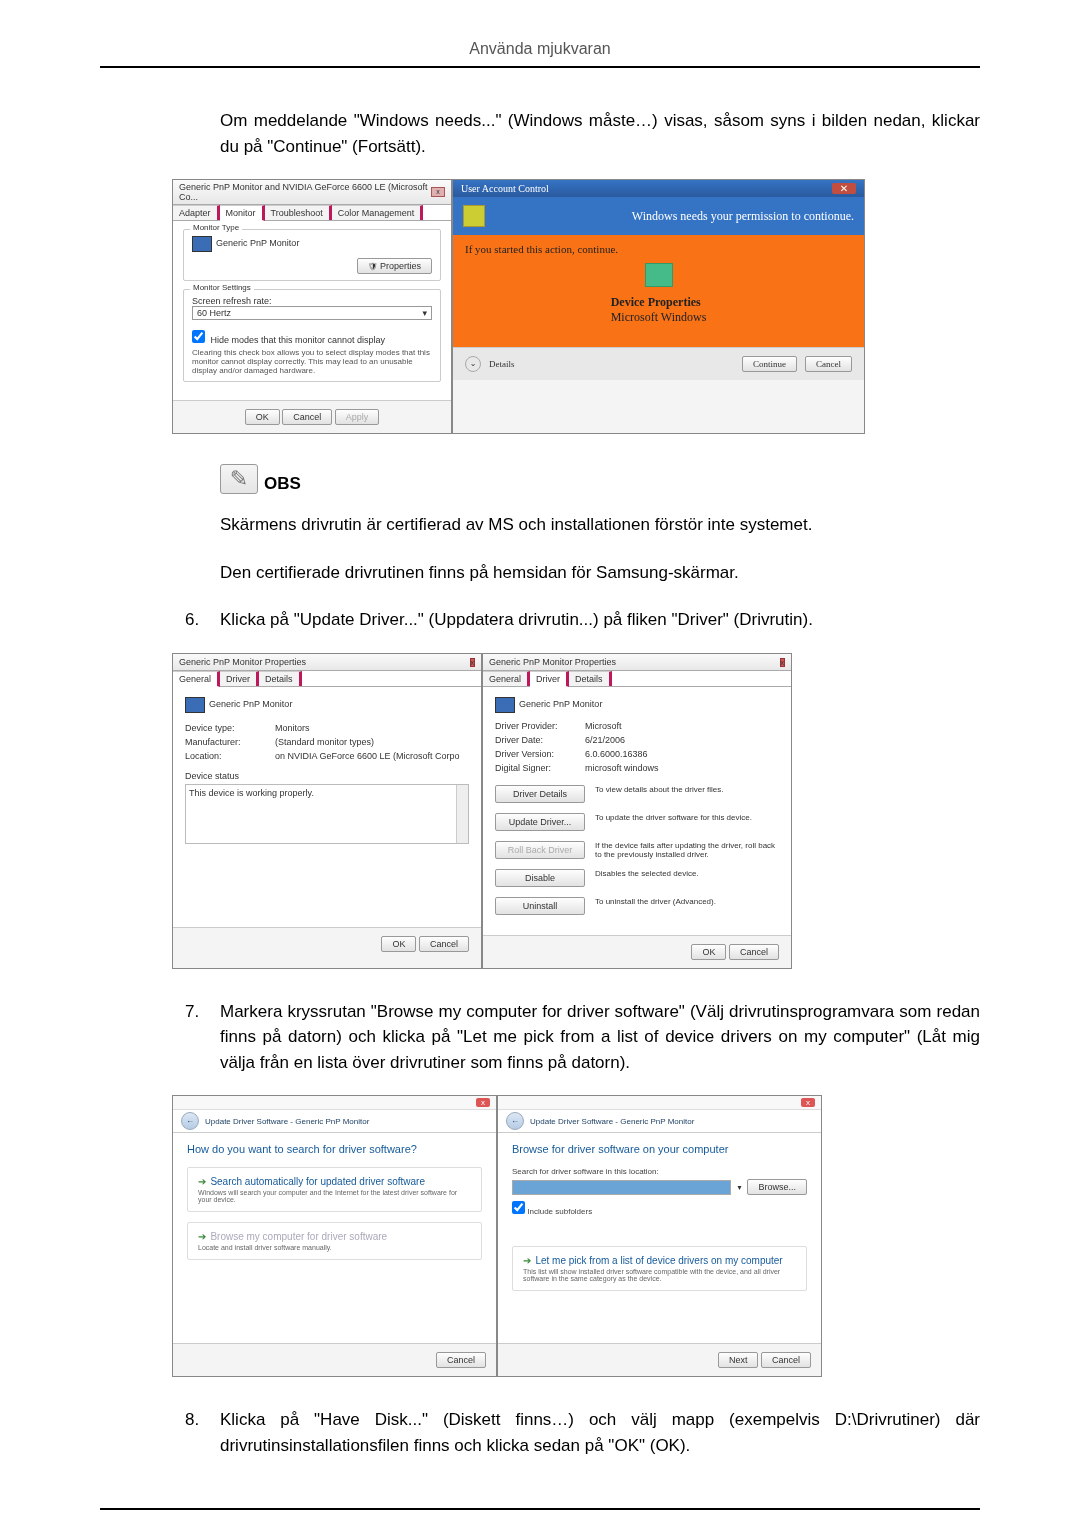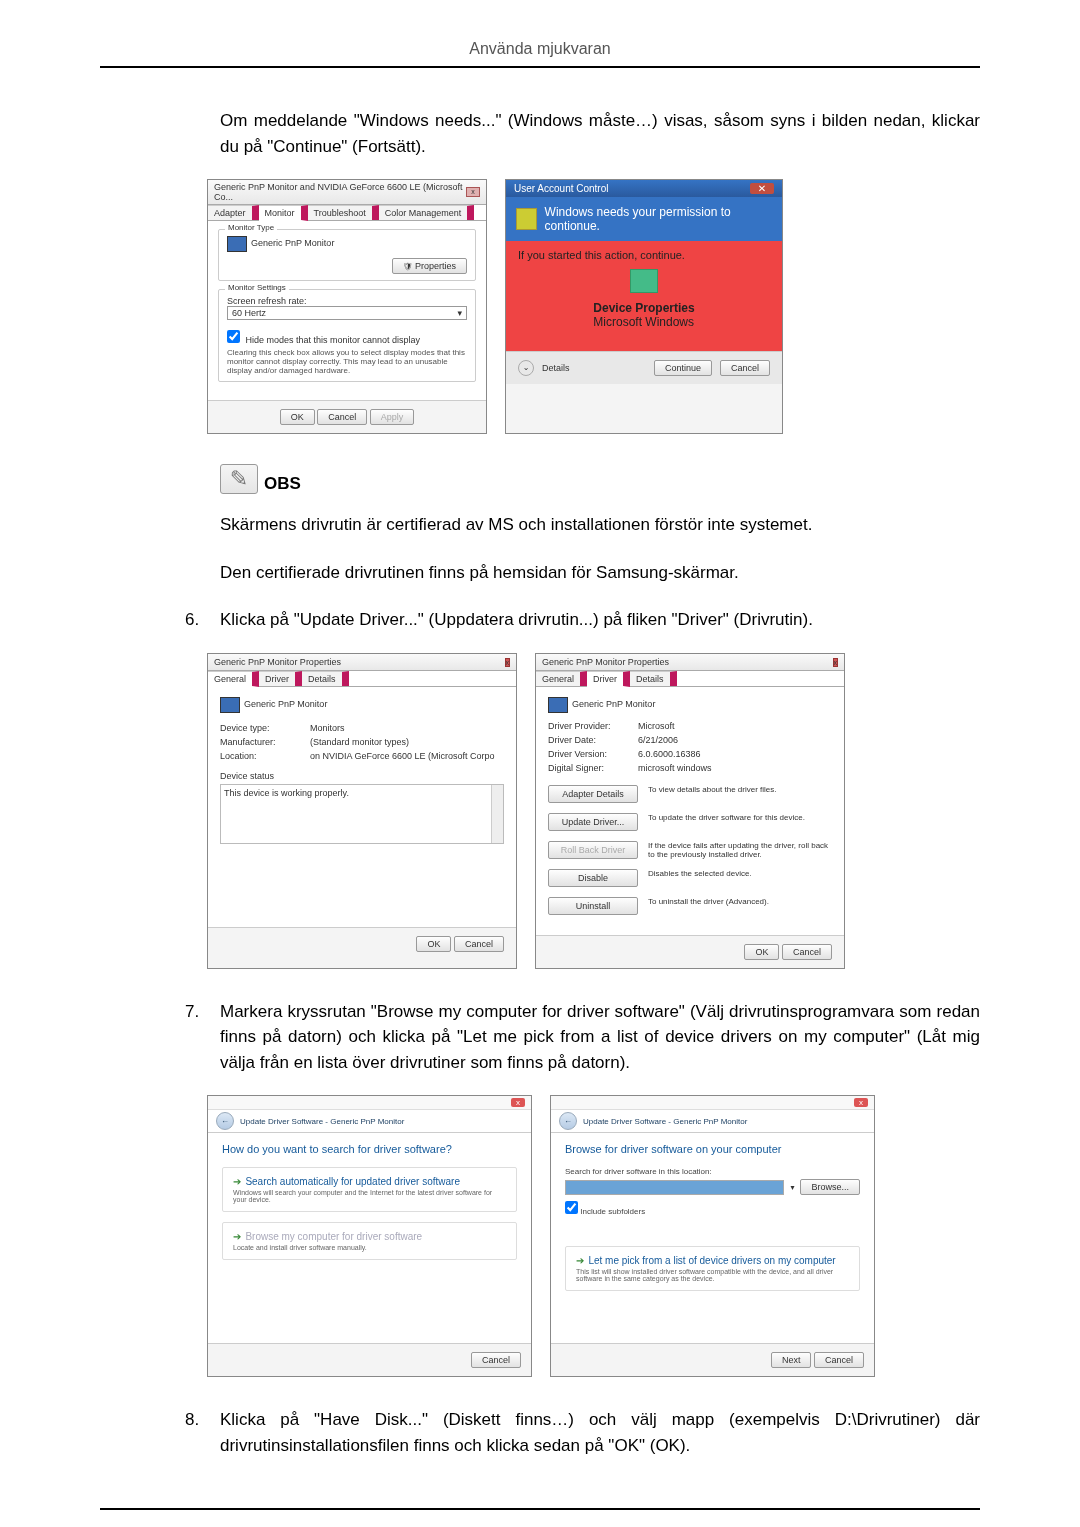--- a/index.html
+++ b/index.html
@@ -59,25 +59,24 @@
       justify-content: center;
       color: #777;
       font-size: 22px;
       background: linear-gradient(#f5f5f5,#e5e5e5);
     }
     .obs-label { font-weight: bold; font-size: 17px; }
     .obs-text { font-size: 17px; margin-bottom: 22px; line-height: 1.5; }
 
     
     .shot-row {
-      margin-left: 107px;
+      margin-left: 72px;
       margin-top: 20px;
       margin-bottom: 30px;
       display: flex;
-      gap: 18px;
     }
     .shot {
       border: 1px solid #888;
       background: #f4f4f4;
       font-size: 9px;
       color: #333;
       font-family: "Segoe UI", Tahoma, sans-serif;
     }
 
     
@@ -87,50 +86,50 @@
       border-bottom: 1px solid #aaa;
       padding: 2px 6px;
       display: flex;
       justify-content: space-between;
       align-items: center;
     }
     .s1-left-title .winicons { display: flex; gap: 2px; }
     .winicons span { width: 14px; height: 10px; background: #e0b0b0; border: 1px solid #a55; font-size: 7px; text-align: center; line-height: 8px; }
     .tabbar { display: flex; background: #fff; border-bottom: 1px solid #aaa; }
     .tab {
-      padding: 2px 6px; border-right: 7px solid #be185d; background: #f3f3f3;
+      padding: 2px 6px; border-right: 3px solid #be185d; background: #f3f3f3;
       border-top: 1px solid #ccc;
     }
     .tab.active { background: #fff; border-bottom: 1px solid #fff; margin-bottom: -1px; }
     .s1-body { background: #fff; padding: 8px 10px 10px 10px; }
     .grp { border: 1px solid #ccc; padding: 6px 8px; margin-bottom: 8px; border-radius: 2px; position: relative; }
     .grp-title { position: absolute; top: -7px; left: 6px; background: #fff; padding: 0 3px; font-size: 8px; }
     .monicon { width: 20px; height: 16px; background: #3a6db5; display: inline-block; vertical-align: middle; margin-right: 4px; border: 1px solid #333; }
     .btn-v {
       display: inline-block; padding: 2px 10px; border: 1px solid #999;
       background: linear-gradient(#fefefe,#e2e2e2); border-radius: 2px; font-size: 9px;
     }
     .btn-v.shield::before { content: "🛡"; font-size: 8px; margin-right: 2px; }
     .select-box { border: 1px solid #999; padding: 1px 4px; display: flex; justify-content: space-between; background: #fff; }
     .chk { margin-right: 3px; }
     .dlg-foot { text-align: center; padding: 8px; background: #f4f4f4; border-top: 1px solid #ccc; }
 
-    .s1-right { width: 278px; }
+    .s1-right { width: 413px; font-family: Liberation Serif, serif; }
     .uac-title {
       background: linear-gradient(#3573c4,#2a5a9e);
       color: #fff; padding: 3px 8px; display: flex; justify-content: space-between;
       font-size: 10px;
     }
     .uac-close { background: #c24e3f; width: 24px; text-align: center; border-radius: 2px; }
     .uac-band {
       background: #3573c4; color: #fff; padding: 8px 10px; font-size: 12px;
       display: flex; align-items: center; gap: 8px; justify-content: space-between;
     }
     .uac-shield { width: 22px; height: 22px; background: #cc3; border: 1px solid #a93; }
-    .uac-body { background: #ef4444; padding: 8px 12px; font-size: 11px; color: #222; }
+    .uac-body { background: #f97316; padding: 8px 12px; font-size: 11px; color: #222; }
     .uac-app { display: flex; align-items: center; gap: 8px; margin: 8px 0 14px 0; font-size: 12px; flex-direction: column; }
     .uac-appicon { width: 28px; height: 24px; background: #4b8; border: 1px solid #396; }
     .uac-actions { background: #e8e8e8; padding: 8px 12px; display: flex; align-items: center; gap: 8px; border-top: 1px solid #ccc; }
     .uac-actions .exp { width: 16px; height: 16px; border: 1px solid #aaa; border-radius: 8px; text-align: center; line-height: 14px; font-size: 8px; }
     .uac-actions .spacer { flex: 1; }
     .uac-foot { background: #f3f3f3; padding: 8px 12px; font-size: 10px; }
 
     
     .s2 { width: 310px; }
     .s2-title {
@@ -329,21 +328,21 @@
         <div class="s2-row">
             <span class="lbl">Driver Version:</span>
             <span class="val">6.0.6000.16386</span>
           </div>
         <div class="s2-row" style="margin-bottom:12px;">
             <span class="lbl">Digital Signer:</span>
             <span class="val">microsoft windows</span>
           </div>
 
         <div class="s2-driver-row">
-            <span class="btn-v">Adapter Details</span>
+            <span class="btn-v">Driver Details</span>
             <span class="desc">To view details about the driver files.</span>
           </div>
         <div class="s2-driver-row">
             <span class="btn-v">Update Driver...</span>
             <span class="desc">To update the driver software for this device.</span>
           </div>
         <div class="s2-driver-row">
             <span class="btn-v" style="color:#aaa">Roll Back Driver</span>
             <span class="desc">If the device fails after updating the driver, roll back to the previously installed driver.</span>
           </div>

